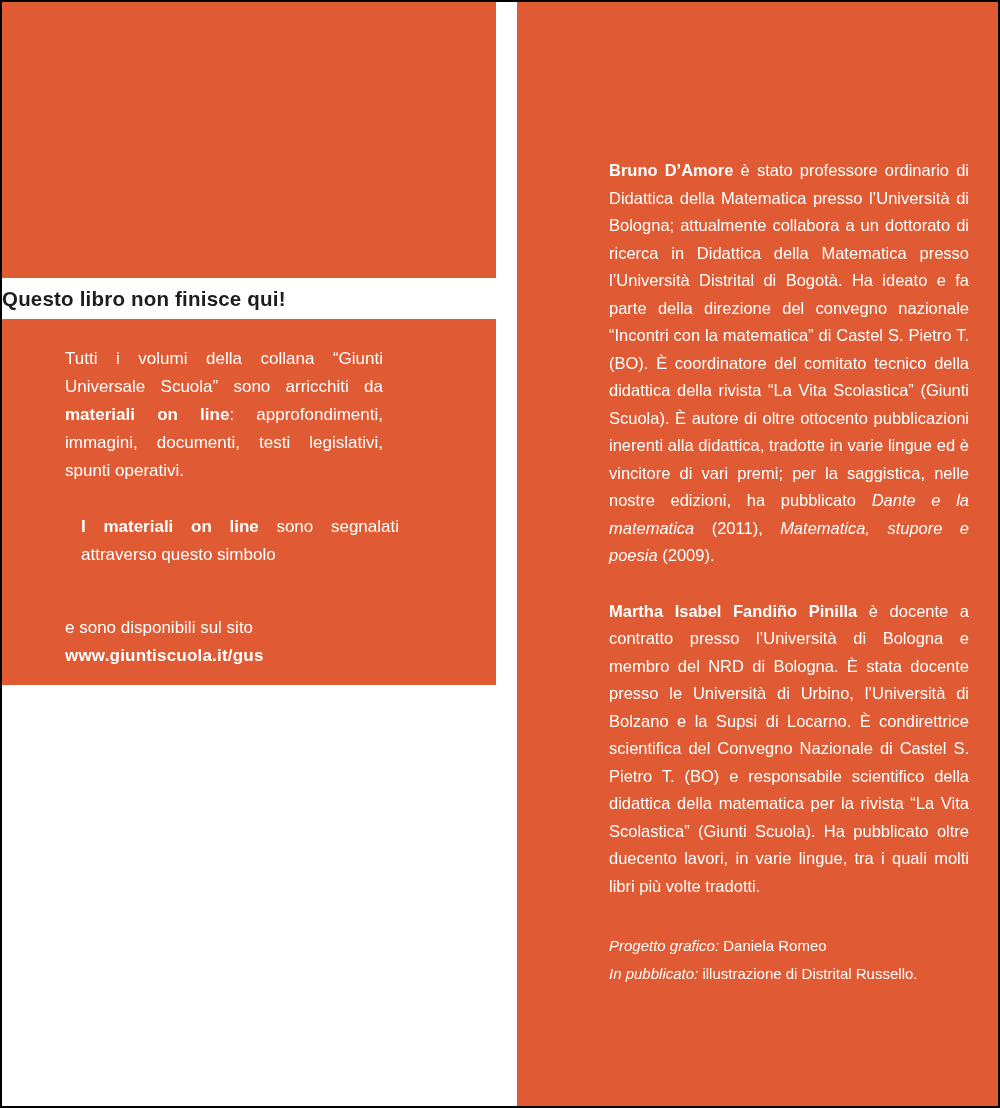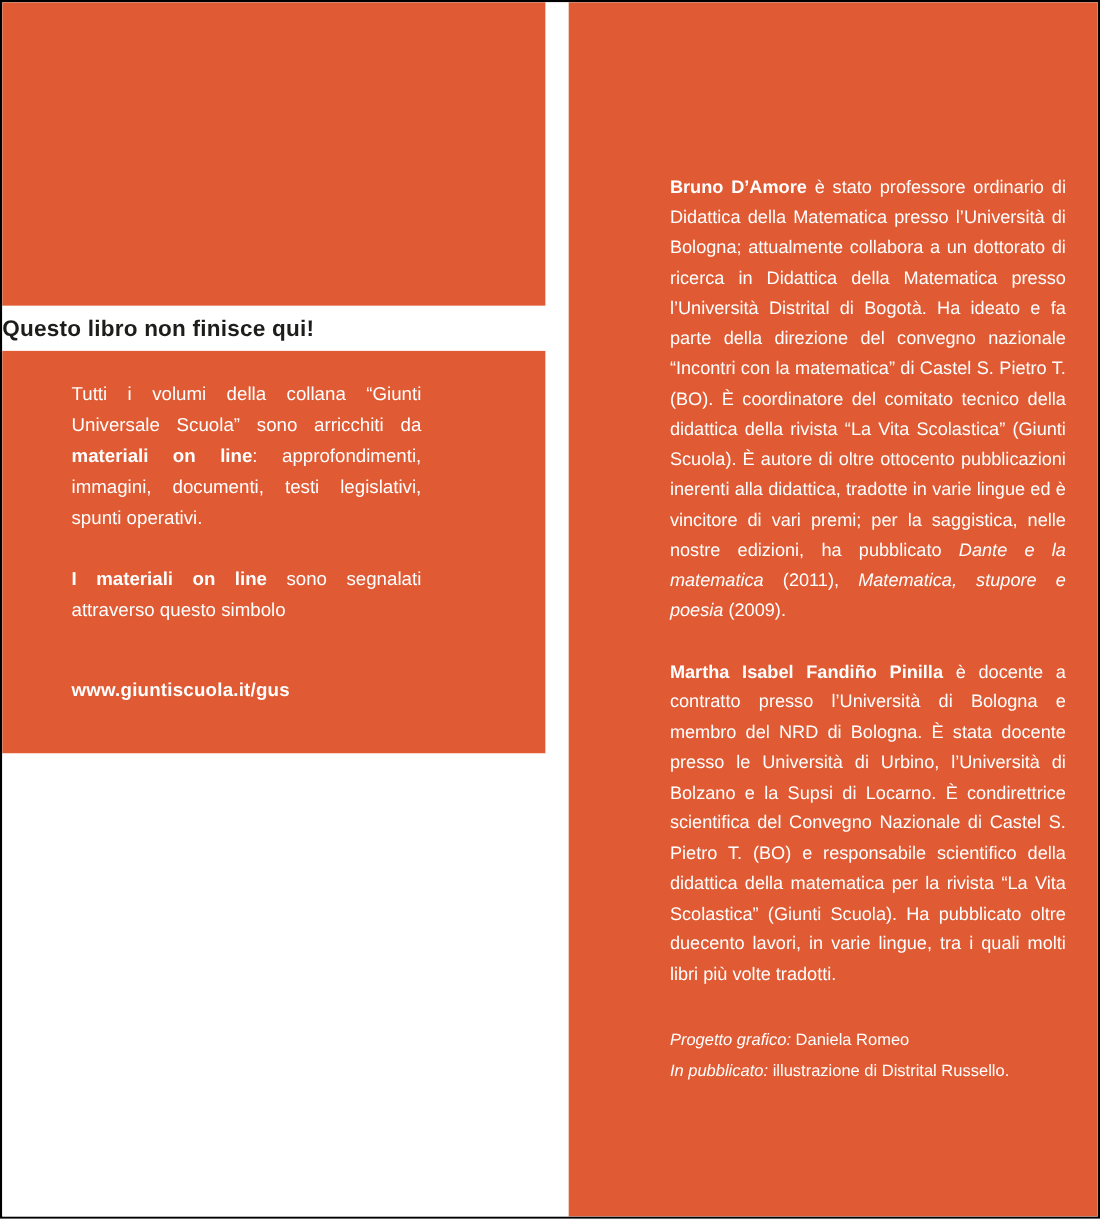--- a/index.html
+++ b/index.html
@@ -41,21 +41,21 @@
     color: #fff;
     overflow: hidden;
   }
   .main-block p {
     width: 318px;
     font-size: 17px;
     line-height: 28px;
     text-align: justify;
   }
   .p-intro { margin-bottom: 28px; }
-  .p-materials { margin-bottom: 45px; }
+  .p-materials { margin-bottom: 45px; margin-left: 16px; }
   .site-line { text-align: left !important; }
   .site-url {
     font-weight: bold;
     text-align: left !important;
     letter-spacing: 0.2px;
   }
   .white-rest { flex: 1; background: var(--paper, #fff); }
   .gutter { width: 21px; background: var(--paper, #fff); }
   .col-right {
     flex: 1;
@@ -84,20 +84,21 @@
 
     <div class="white-band">
       <h1 class="headline">Questo libro non finisce qui!</h1>
     </div>
 
     <div class="orange main-block">
       <p class="p-intro"><span>Tutti i volumi della collana “Giunti Universale Scuola” sono arricchiti da </span><b>materiali on line</b><span>: approfondimenti, immagini, documenti, testi legislativi, spunti operativi.</span></p>
 
       <p class="p-materials"><b>I materiali on line</b><span> sono segnalati attraverso questo simbolo</span></p>
 
+      <p class="site-line">e sono disponibili sul sito</p>
       <p class="site-url">www.giuntiscuola.it/gus</p>
     </div>
 
     <div class="white-rest"></div>
   </div>
 
   <div class="gutter"></div>
 
   <div class="col-right orange">
     <p class="bio"><b>Bruno D’Amore</b><span> è stato professore ordinario di Didattica della Matematica presso l’Università di Bologna; attualmente collabora a un dottorato di ricerca in Didattica della Matematica presso l’Università Distrital di Bogotà. Ha ideato e fa parte della direzione del convegno nazionale “Incontri con la matematica” di Castel S. Pietro T. (BO). È coordinatore del comitato tecnico della didattica della rivista “La Vita Scolastica” (Giunti Scuola). È autore di oltre ottocento pubblicazioni inerenti alla didattica, tradotte in varie lingue ed è vincitore di vari premi; per la saggistica, nelle nostre edizioni, ha pubblicato </span><i>Dante e la matematica</i><span> (2011), </span><i>Matematica, stupore e poesia</i><span> (2009).</span></p>

